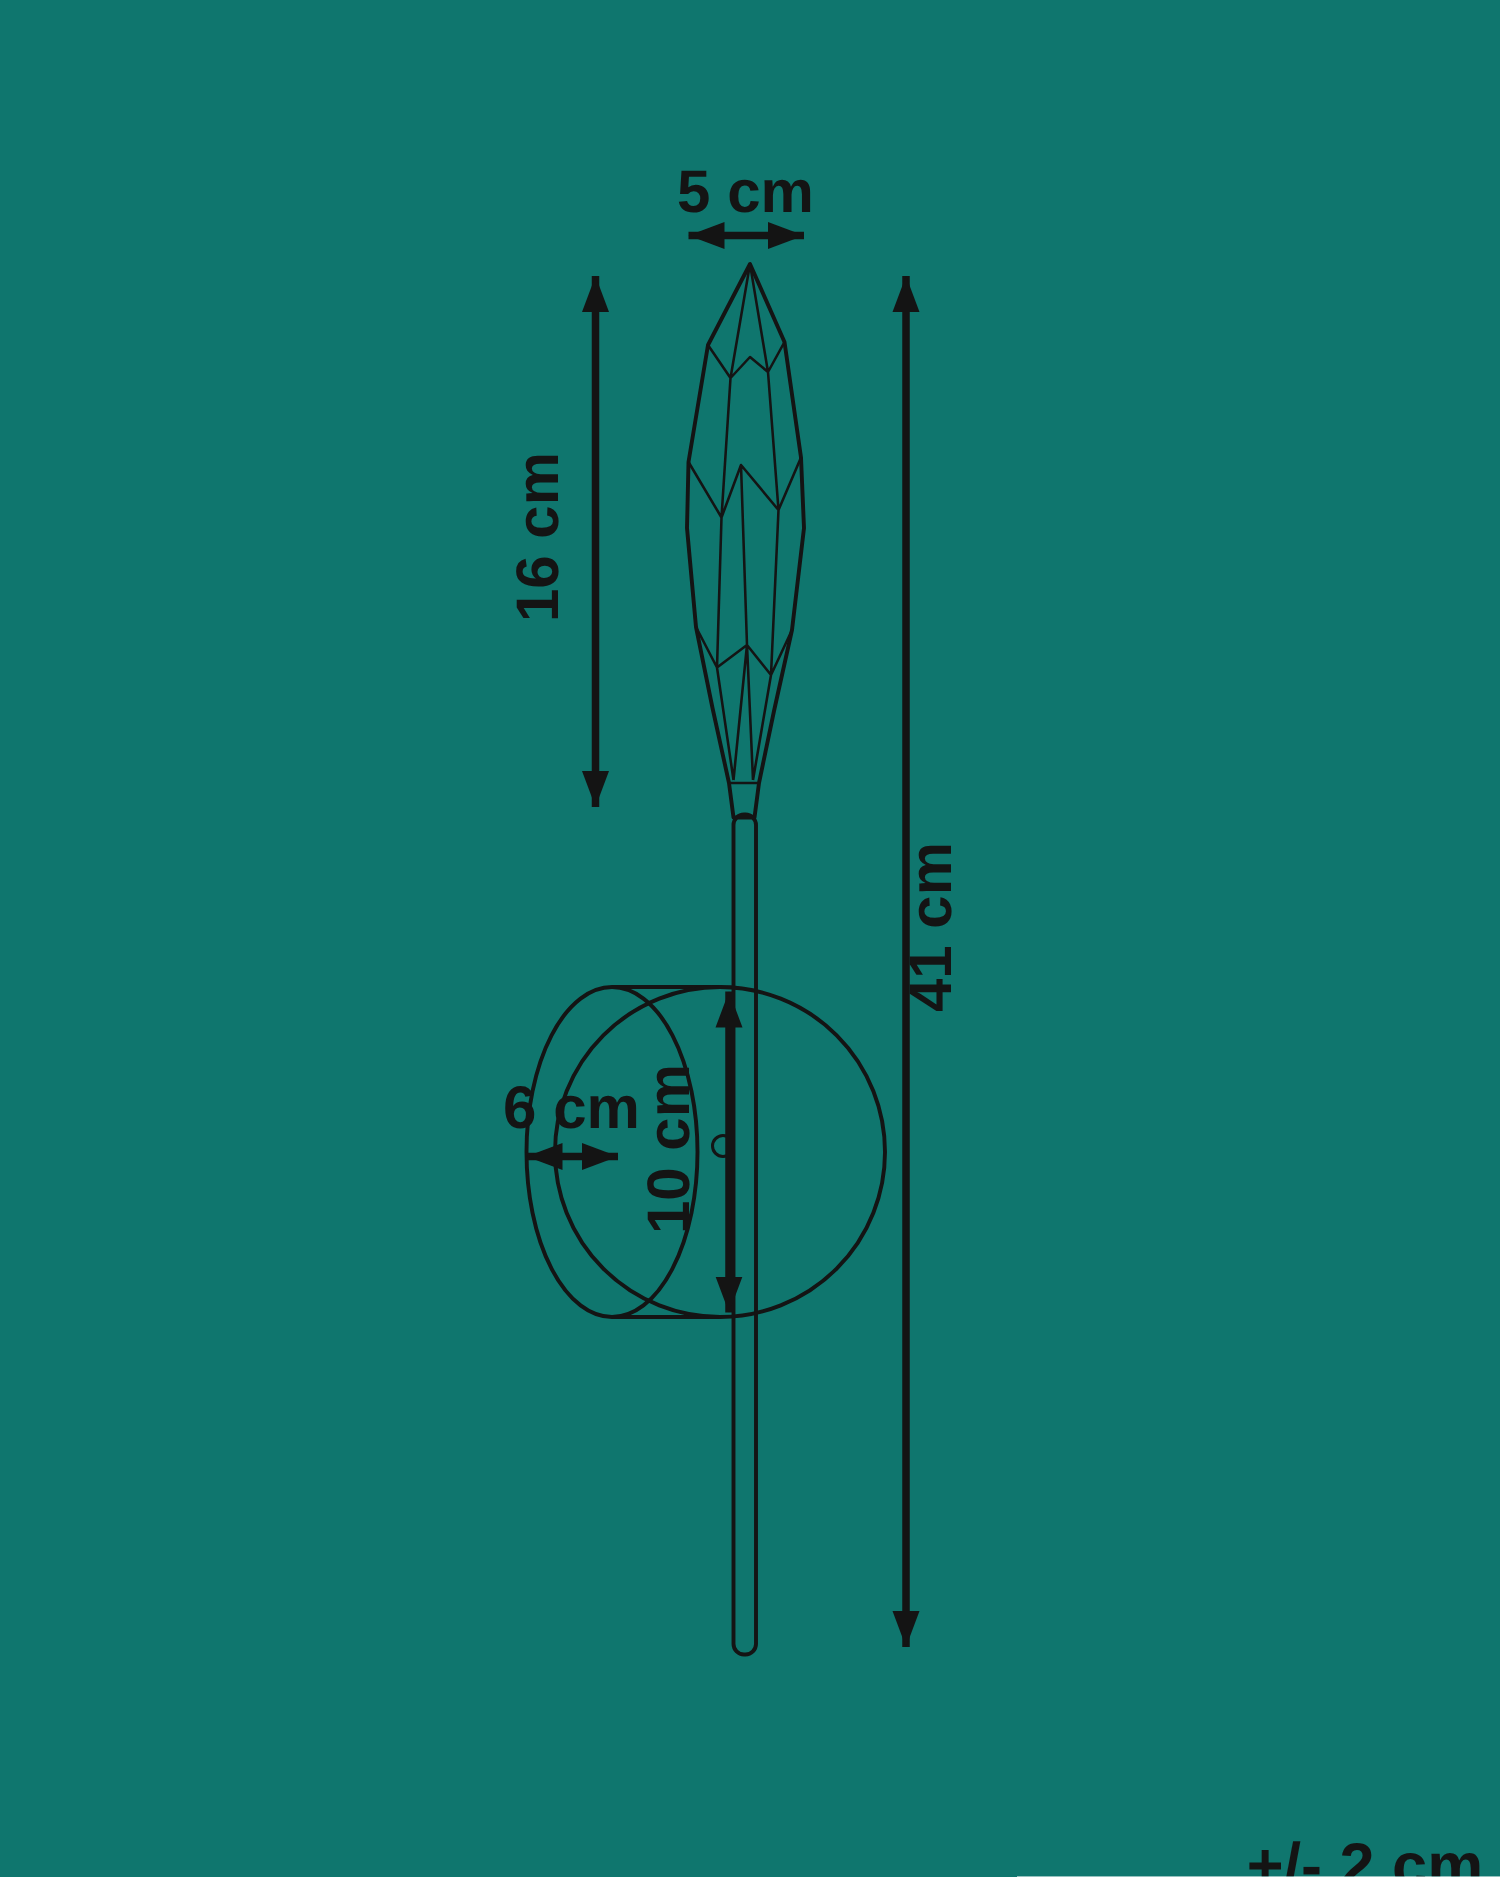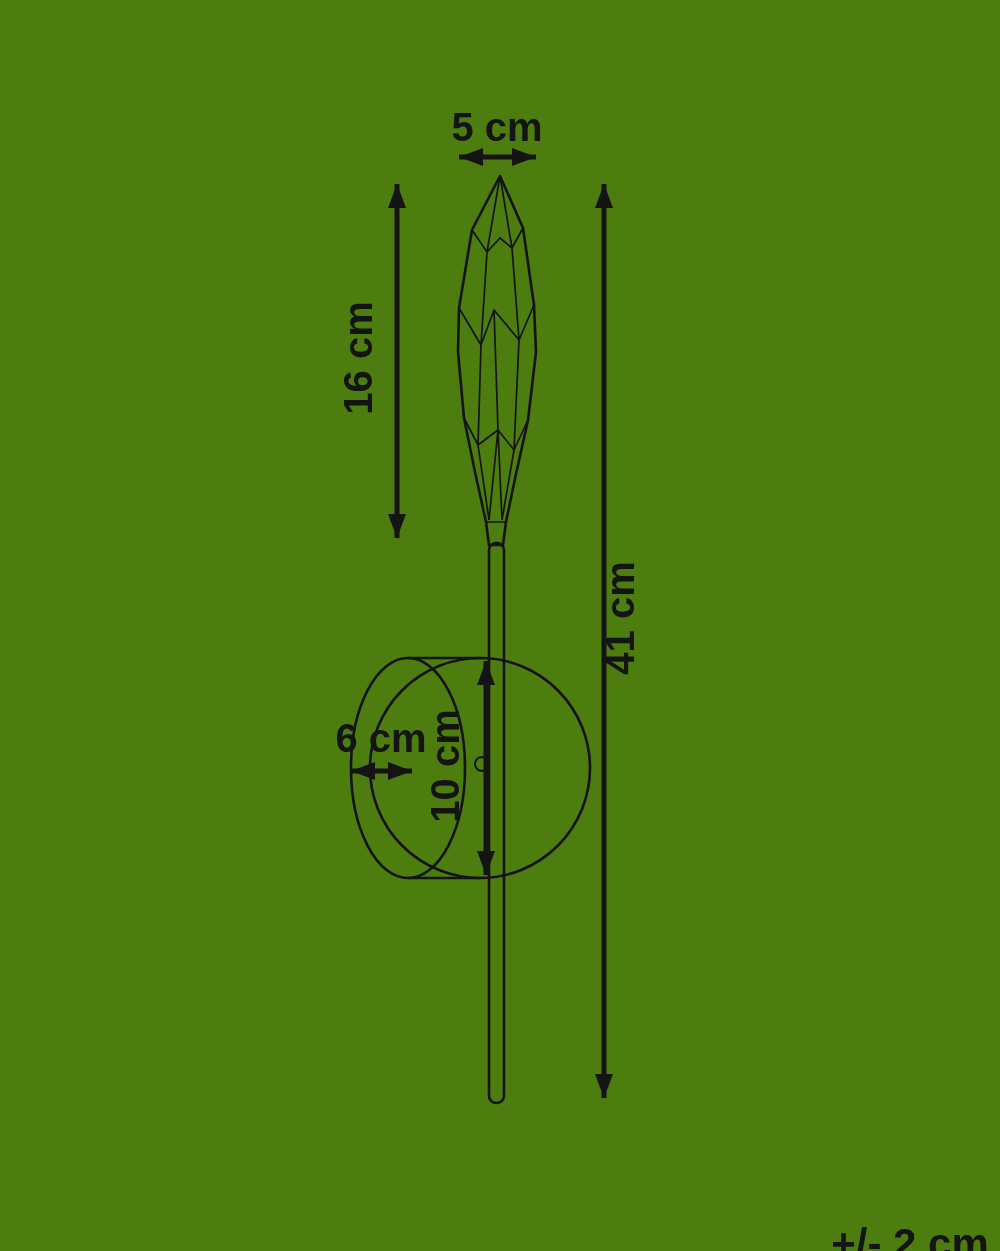--- a/index.html
+++ b/index.html
@@ -8,21 +8,21 @@
     background: #ffffff;
     width: 1000px;
     height: 1251px;
     overflow: hidden;
     font-family: "Liberation Sans", sans-serif;
   }
   .stage {
     position: relative;
     width: 1000px;
     height: 1251px;
-    background: #4d7c0f;
+    background: #0f766e;
   }
   svg { display: block; }
   .dim-label {
     font-family: "Liberation Sans", "DejaVu Sans", sans-serif;
     font-weight: bold;
     font-size: 40px;
     fill: #141414;
   }
   .tol-label {
     font-family: "Liberation Sans", "DejaVu Sans", sans-serif;

